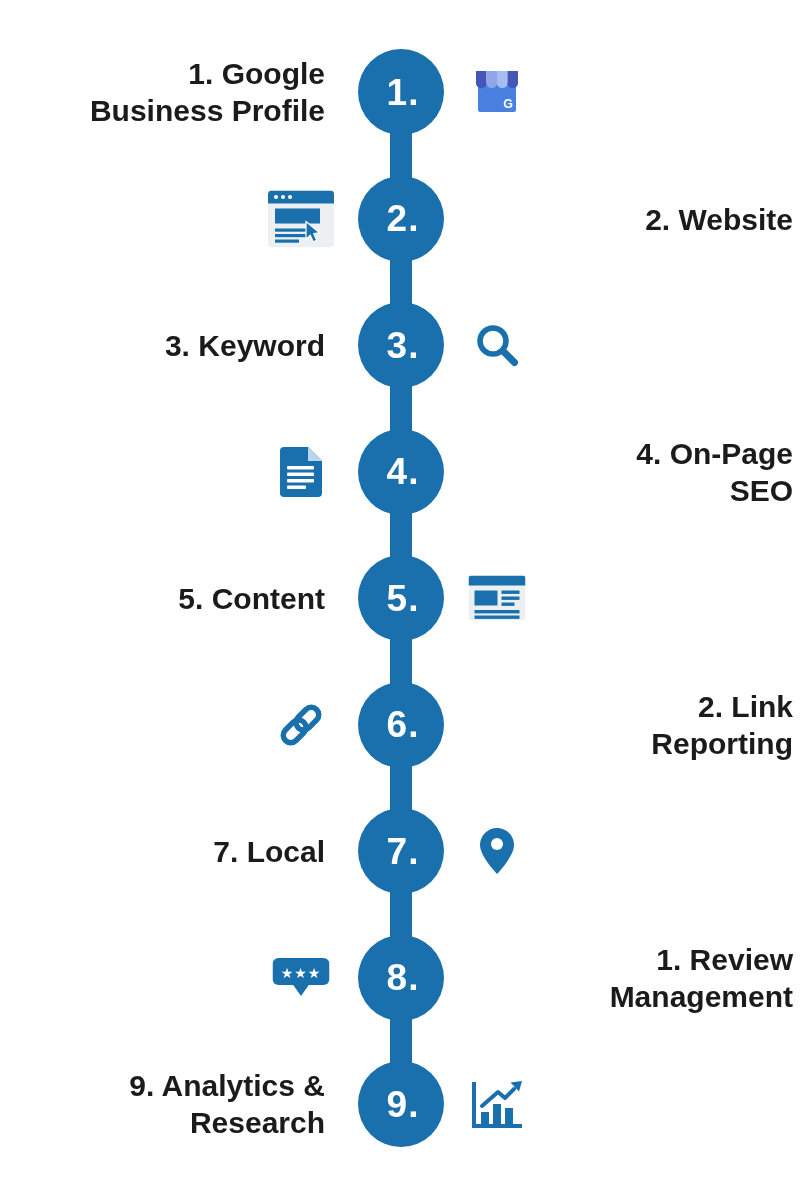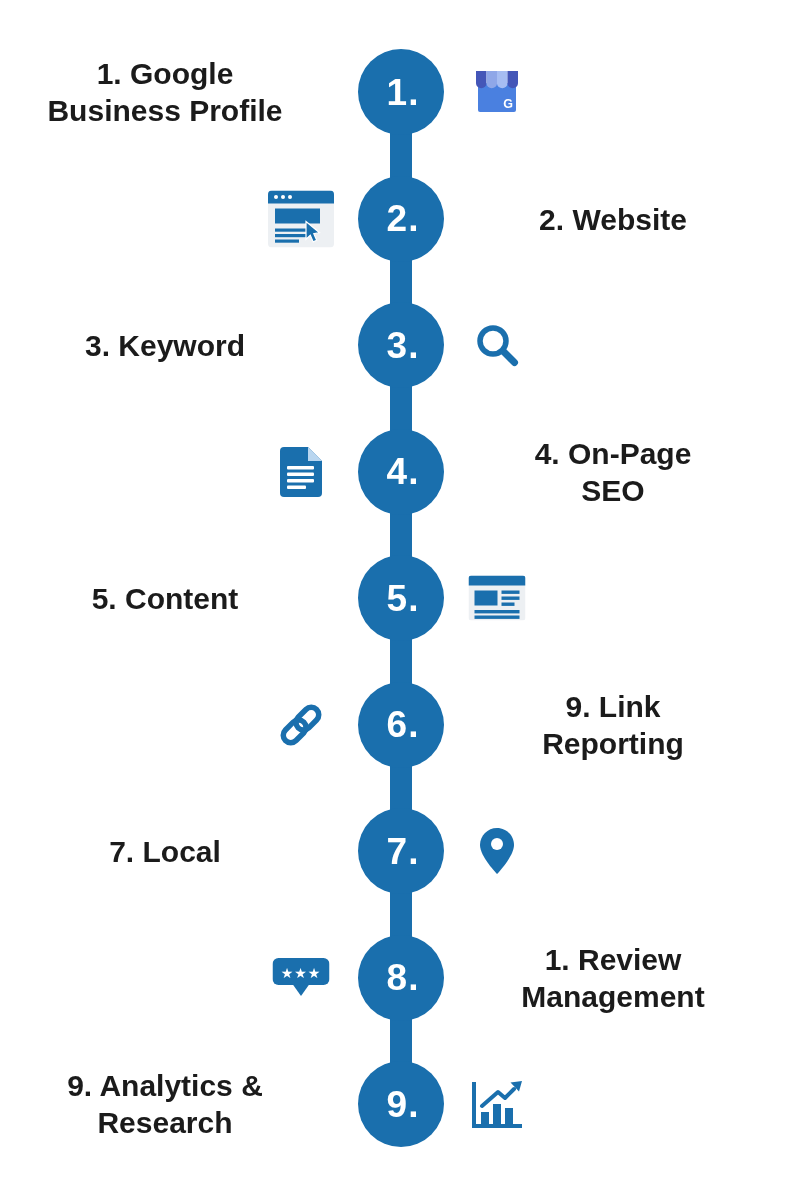--- a/index.html
+++ b/index.html
@@ -17,22 +17,22 @@
     background:var(--primary);display:flex;align-items:center;justify-content:center;
   }
   .number{
     color:var(--number-color);font-size:37px;font-weight:bold;line-height:1;
     letter-spacing:1px;padding-left:4px;
   }
   .label{
     position:absolute;top:0;transform:translateY(-50%);
     font-size:30px;line-height:37px;font-weight:bold;color:var(--text);
   }
-  .text-left .label{right:475px;width:320px;text-align:center;}
-  .text-right .label{left:453px;width:320px;text-align:center;}
+  .text-left .label{right:475px;width:320px;text-align:right;}
+  .text-right .label{left:473px;width:320px;text-align:right;}
   .icon{position:absolute;top:0;transform:translate(-50%,-50%);line-height:0;}
   .text-left .icon{left:497px;}
   .text-right .icon{left:301px;}
   .icon svg{display:block;}
 </style>
 </head>
 <body>
 
 <div class="canvas">
   <div class="spine"></div>
@@ -133,21 +133,21 @@
     <rect x="33" y="21" width="18" height="3.4" style="fill:var(--primary)"></rect>
     <rect x="33" y="27" width="13" height="3.4" style="fill:var(--primary)"></rect>
     <rect x="6" y="34.5" width="45" height="3.4" style="fill:var(--primary)"></rect>
     <rect x="6" y="40" width="45" height="3.4" style="fill:var(--primary)"></rect>
   </svg>
 </div>
   </div>
 
   <div class="item text-right" style="top: 724.5px;">
     <div class="label">
-      <div>9. Link</div>
+      <div>2. Link</div>
       <div>Reporting</div>
     </div>
     <div class="circle">
       <span class="number">6.</span>
     </div>
     <div class="icon">
   <svg width="52" height="52" viewBox="0 0 52 52">
     <g style="fill:none;stroke:var(--primary);stroke-width:5.5" transform="rotate(-45 26 26)">
       <rect x="4" y="18.5" width="26" height="15" rx="7.5"></rect>
       <rect x="22" y="18.5" width="26" height="15" rx="7.5"></rect>

